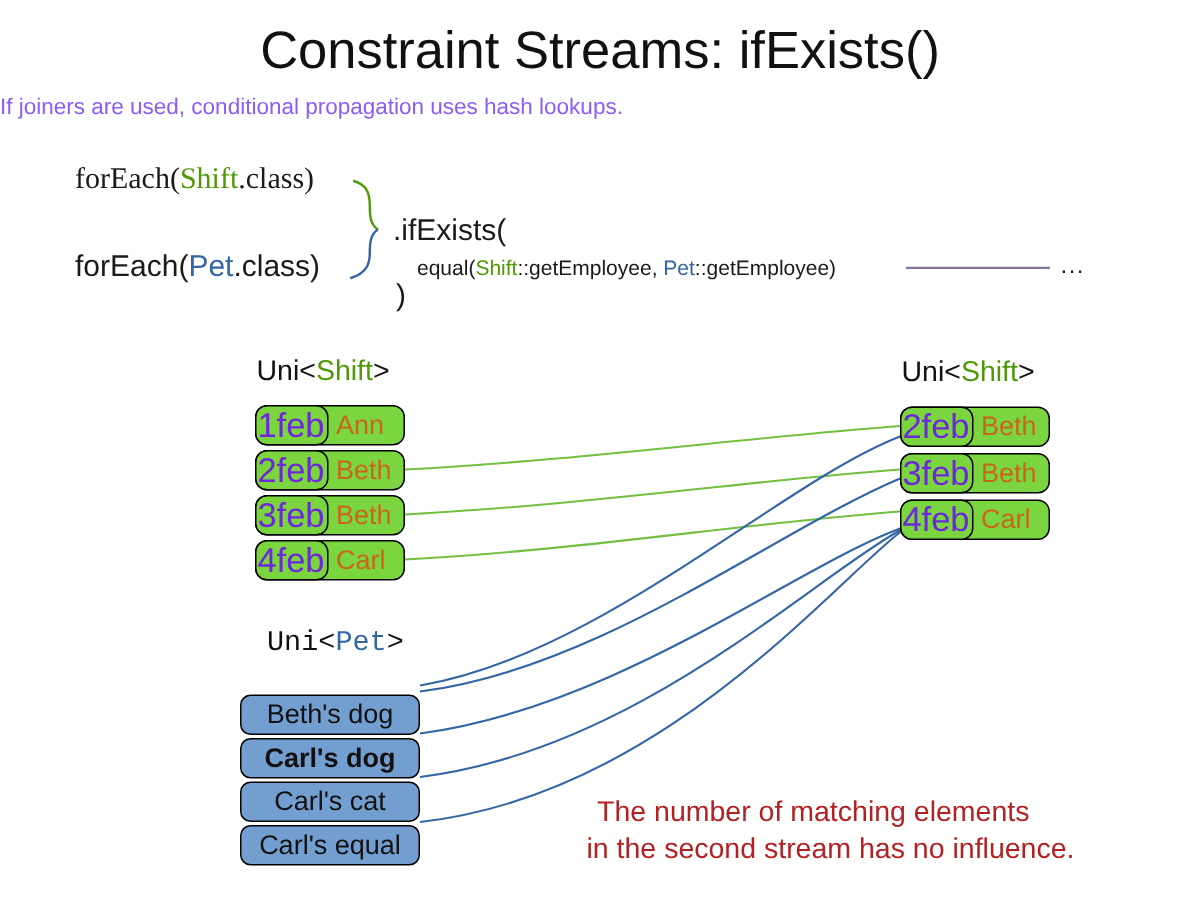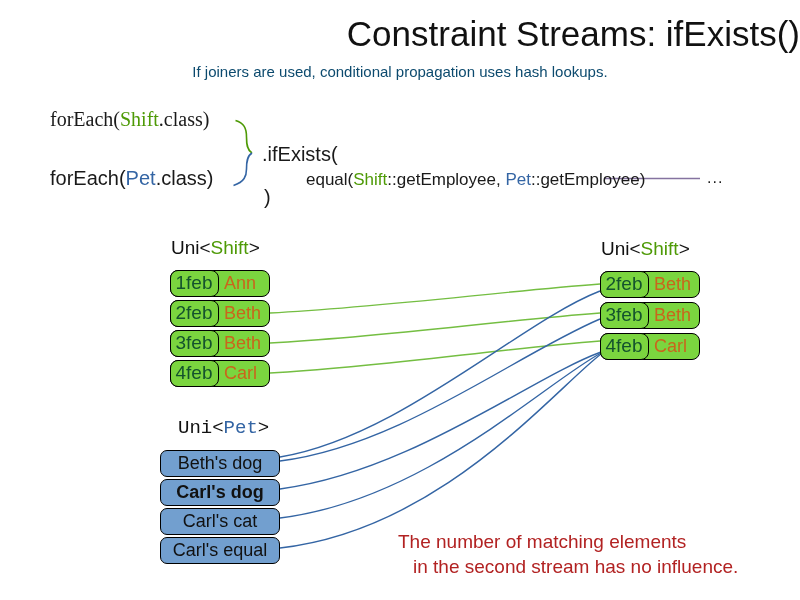--- a/index.html
+++ b/index.html
@@ -1,38 +1,38 @@
 <!DOCTYPE html>
 <html style="--class_green: #4E9A06; --class_blue: #3465A4; --box_green: #7BD53F; --box_blue: #729FCF; --line_green: #74BE42; --line_blue: #3465A4; --line_purple: #8573A0; --name_orange: #C9661C; --note_red: #B22222;"><head>
 <meta charset="utf-8">
 <style>
   html,body{margin:0;padding:0;}
   body{
     width:800px;height:600px;position:relative;background:#ffffff;
     font-family:"Liberation Sans", sans-serif;color:#1a1a1a;overflow:hidden;
   }
   .abs{position:absolute;}
-  #title{left:0;right:0;top:14px;text-align:right;font-size:35px;letter-spacing:0;color:#111;}
-  #subtitle{left:0;right:0;top:63px;text-align:center;font-size:15px;color:#0c4a6e;}
+  #title{left:0;right:0;top:14px;text-align:center;font-size:35px;letter-spacing:0;color:#111;}
+  #subtitle{left:0;right:0;top:63px;font-size:15px;color:#8b5cf6;}
   .code{font-size:20px;white-space:pre;}
-  .eq{font-size:17px;white-space:pre;margin-left:28px;}
+  .eq{font-size:14px;white-space:pre;}
   .cgreen{color:var(--class_green);}
   .cblue{color:var(--class_blue);}
   .ulabel{font-size:19px;color:#111;white-space:pre;}
   .grow{width:100px;height:27px;background:var(--box_green);border:1.5px solid #000;
         border-radius:8px;box-sizing:border-box;}
   .gdate{position:absolute;left:-1.5px;top:-1.5px;width:49px;height:27px;background:var(--box_green);
         border:1.5px solid #000;border-radius:8px;box-sizing:border-box;
         display:flex;align-items:center;justify-content:center;
-        font-size:19px;color:#14532d;}
+        font-size:23px;color:#6d28d9;}
   .gname{position:absolute;left:53px;top:0;height:36px;line-height:24px;
         font-size:18px;color:var(--name_orange);}
   .prow{width:120px;height:27px;background:var(--box_blue);border:1.5px solid #000;
         border-radius:7px;box-sizing:border-box;display:flex;align-items:center;
-        justify-content:center;font-size:18px;color:#111;}
+        justify-content:center;font-size:18px;color:#111;margin-top:13px;}
   .note{font-size:19px;color:var(--note_red);white-space:pre;margin-top:46px;}
   svg .ln{fill:none;stroke-width:1.4;}
   svg .lng{stroke:var(--line_green);}
   svg .lnb{stroke:var(--line_blue);}
   svg .lnp{stroke:var(--line_purple);stroke-width:1.5;}
   svg .brg{fill:none;stroke:var(--class_green);stroke-width:1.6;}
   svg .brb{fill:none;stroke:var(--class_blue);stroke-width:1.6;}
   .dots{font-size:16px;color:#1a1a1a;letter-spacing:1px;}
 </style>
 </head>
@@ -102,13 +102,13 @@
 </div>
 
 <div class="abs ulabel" style="left:178px;top:417px;font-family:Liberation Mono, monospace;"><span>Uni&lt;</span><span class="cblue">Pet</span><span>&gt;</span></div>
 
 <div class="abs prow" style="left:160px;top:450px;">Beth's dog</div>
 <div class="abs prow" style="left:160px;top:479px;font-weight:bold;">Carl's dog</div>
 <div class="abs prow" style="left:160px;top:508px;">Carl's cat</div>
 <div class="abs prow" style="left:160px;top:537px;">Carl's equal</div>
 
 <div class="abs note" style="left:398px;top:485px;">The number of matching elements</div>
-<div class="abs note" style="left:413px;top:510px;">in the second stream has no influence.</div>
+<div class="abs note" style="left:391px;top:510px;">in the second stream has no influence.</div>
 
 </body></html>

